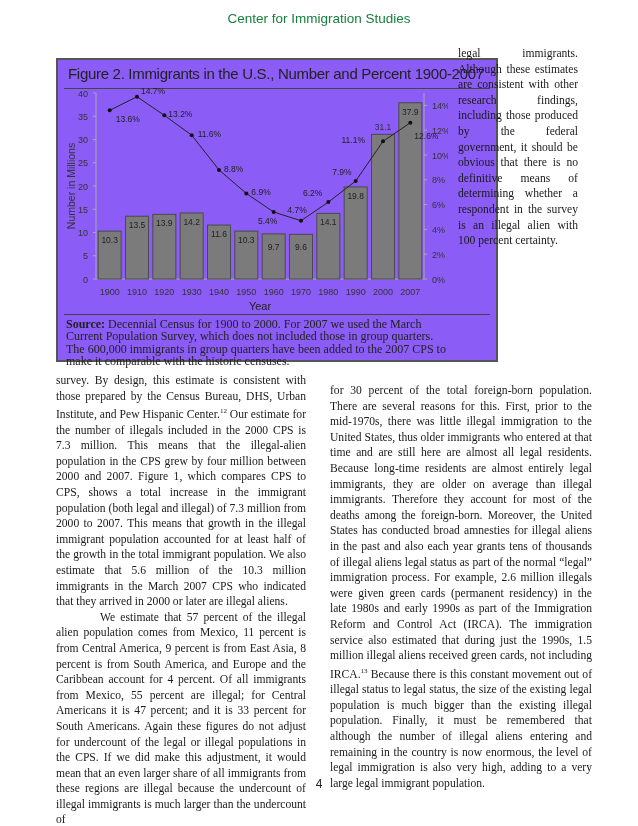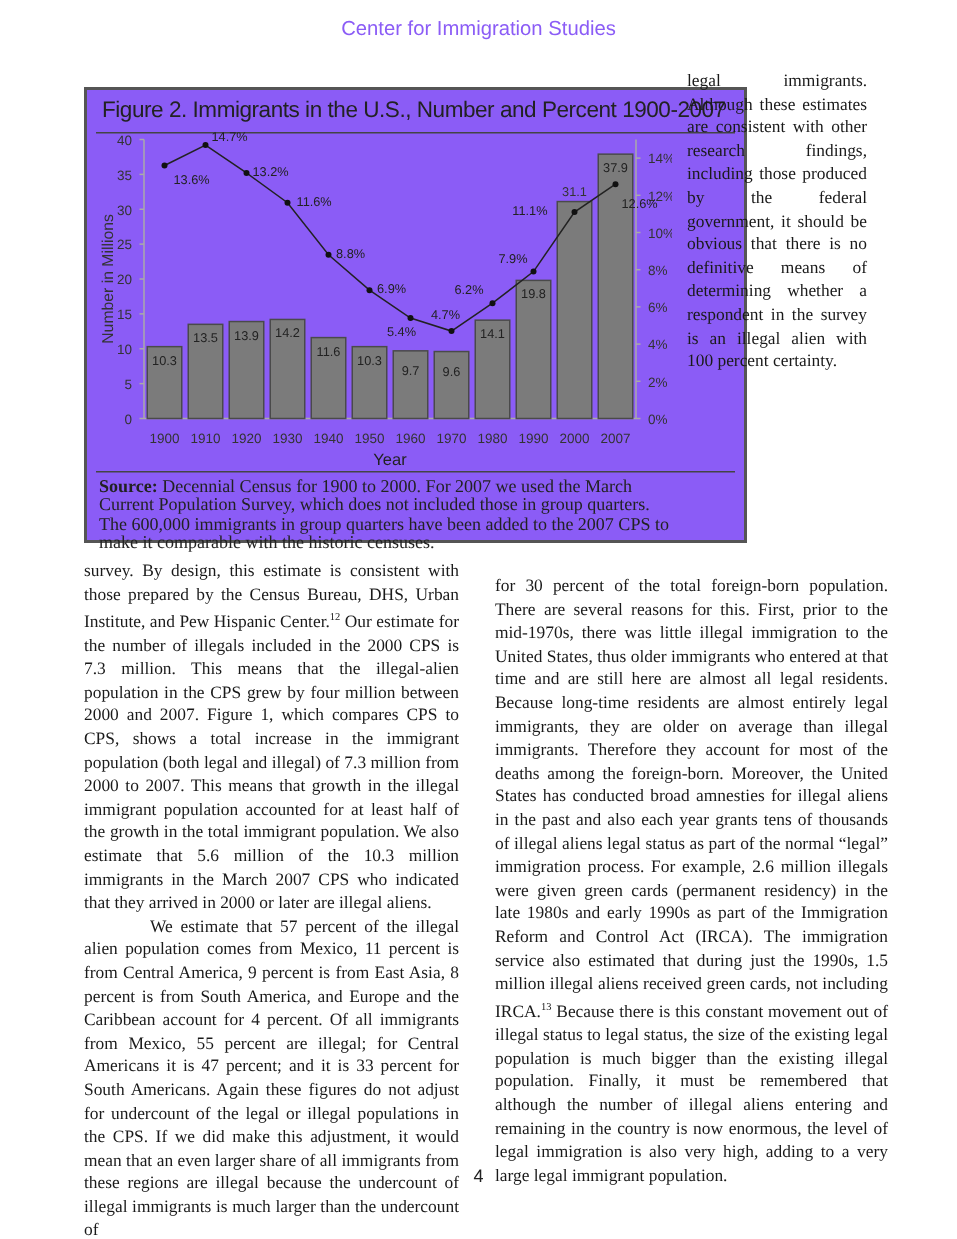--- a/index.html
+++ b/index.html
@@ -1,17 +1,17 @@
 <!DOCTYPE html>
 <html><head>
 <meta charset="utf-8">
 <style>
   html, body { margin:0; padding:0; background:#ffffff; }
   body { width:638px; height:826px; position:relative; overflow:hidden; font-family:"Liberation Serif", serif; color:#1a1a1a; }
-  .header { position:absolute; top:11px; left:0; width:638px; text-align:center; font-family:"Liberation Sans", sans-serif; font-size:13.5px; color:#8b5cf6; }
+  .header { position:absolute; top:11px; left:0; width:638px; text-align:center; font-family:"Liberation Sans", sans-serif; font-size:13.5px; color:#15803d; }
   .chart-box { position:absolute; left:56px; top:58px; width:442px; height:304px; background:#8b5cf6; border:2px solid #555; box-sizing:border-box; }
   .chart-title { position:absolute; left:10px; top:5px; font-family:"Liberation Sans", sans-serif; font-size:15px; color:#222; letter-spacing:-0.3px; }
   .title-rule { position:absolute; left:6px; right:6px; top:28px; border-top:1.5px solid #444; }
   .chart-svg { position:absolute; left:0; top:0; }
   .source-rule { position:absolute; left:6px; right:6px; top:254px; border-top:1.5px solid #444; }
   .source { position:absolute; left:8px; top:258px; width:380px; font-size:12px; line-height:12.4px; color:#222; }
   .source b { font-weight:bold; }
   .col { position:absolute; font-size:11.6px; line-height:15.6px; text-align:justify; color:#1a1a1a; }
   .col p { margin:0; }
   .right-narrow { left:458px; top:33px; width:120px;margin-top:13px; }

